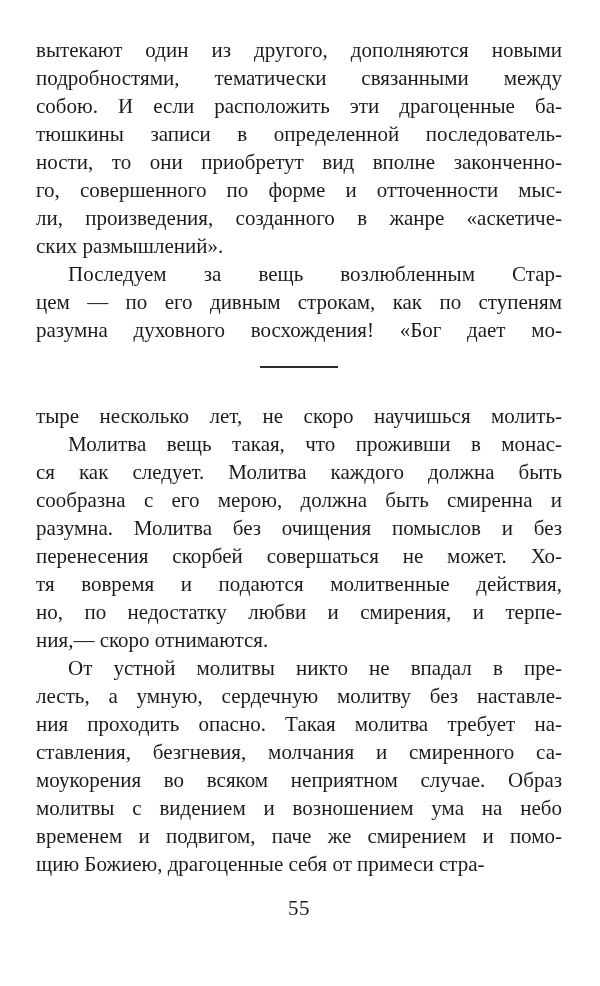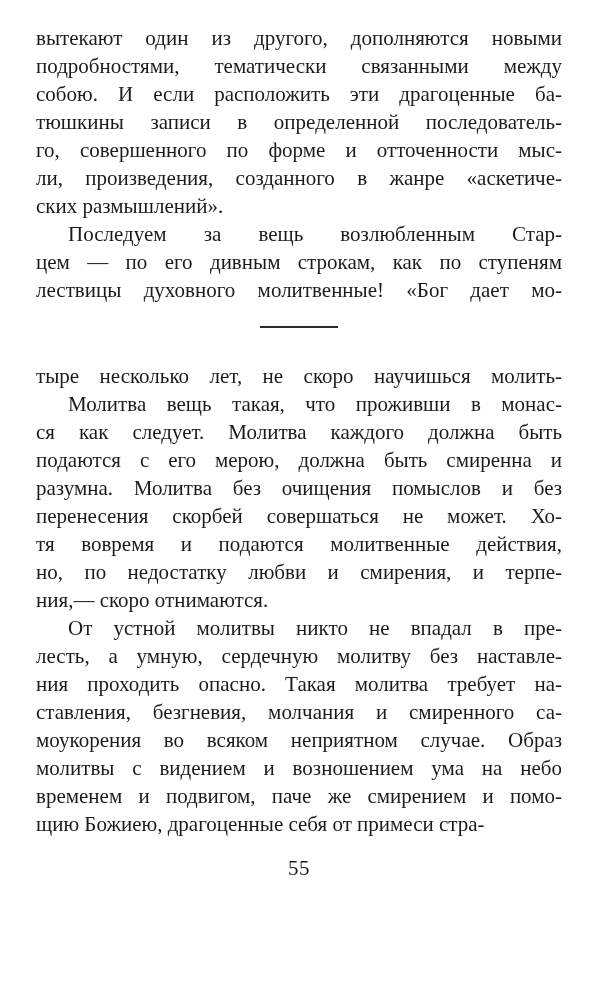--- a/index.html
+++ b/index.html
@@ -9,21 +9,21 @@
   body {
     width: 600px;
     height: 986px;
     background: #ffffff;
     overflow: hidden;
   }
   .page {
     box-sizing: border-box;
     width: 600px;
     height: 986px;
-    padding: 24px 38px 0 36px;
+    padding: 36px 38px 0 36px;
     font-family: "Liberation Serif", "DejaVu Serif", serif;
     font-size: 21px;
     line-height: 28px;
     color: #1b1b1b;
   }
   .para {
     margin: 0;
   }
   .line {
     text-align: justify;
@@ -53,35 +53,36 @@
 </head>
 <body style="background: rgb(255, 255, 255);">
 
 <main class="page" style="color: rgb(27, 27, 27);">
   <div id="blocks">
       <div class="para">
         <div class="line">вытекают один из другого, дополняются новыми</div>
         <div class="line">подробностями, тематически связанными между</div>
         <div class="line">собою. И если расположить эти драгоценные ба-</div>
         <div class="line">тюшкины записи в определенной последователь-</div>
+        <div class="line">ности, то они приобретут вид вполне законченно-</div>
         <div class="line">го, совершенного по форме и отточенности мыс-</div>
         <div class="line">ли, произведения, созданного в жанре «аскетиче-</div>
         <div class="line end">ских размышлений».</div>
       </div>
       <div class="para">
         <div class="line indent">Последуем за вещь возлюбленным Стар-</div>
         <div class="line">цем — по его дивным строкам, как по ступеням</div>
-        <div class="line">лествицы духовного молитвенные! «Бог дает мо-</div>
+        <div class="line">разумна духовного восхождения! «Бог дает мо-</div>
       </div>
       <div class="divider"></div>
       <div class="para">
         <div class="line">тыре несколько лет, не скоро научишься молить-</div>
         <div class="line indent">Молитва вещь такая, что проживши в монас-</div>
         <div class="line">ся как следует. Молитва каждого должна быть</div>
-        <div class="line">подаются с его мерою, должна быть смиренна и</div>
+        <div class="line">сообразна с его мерою, должна быть смиренна и</div>
         <div class="line">разумна. Молитва без очищения помыслов и без</div>
         <div class="line">перенесения скорбей совершаться не может. Хо-</div>
         <div class="line">тя вовремя и подаются молитвенные действия,</div>
         <div class="line">но, по недостатку любви и смирения, и терпе-</div>
         <div class="line end">ния,— скоро отнимаются.</div>
       </div>
       <div class="para">
         <div class="line indent">От устной молитвы никто не впадал в пре-</div>
         <div class="line">лесть, а умную, сердечную молитву без наставле-</div>
         <div class="line">ния проходить опасно. Такая молитва требует на-</div>

